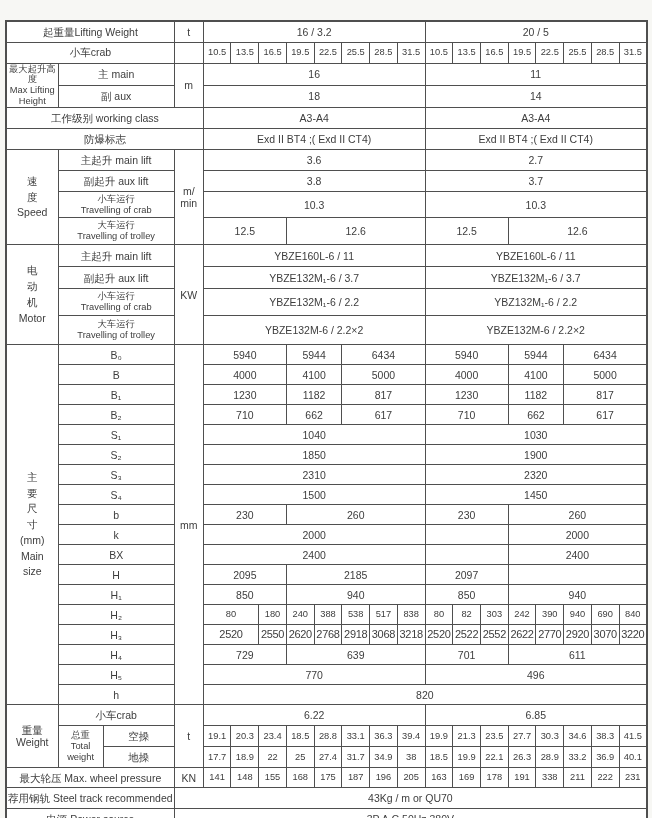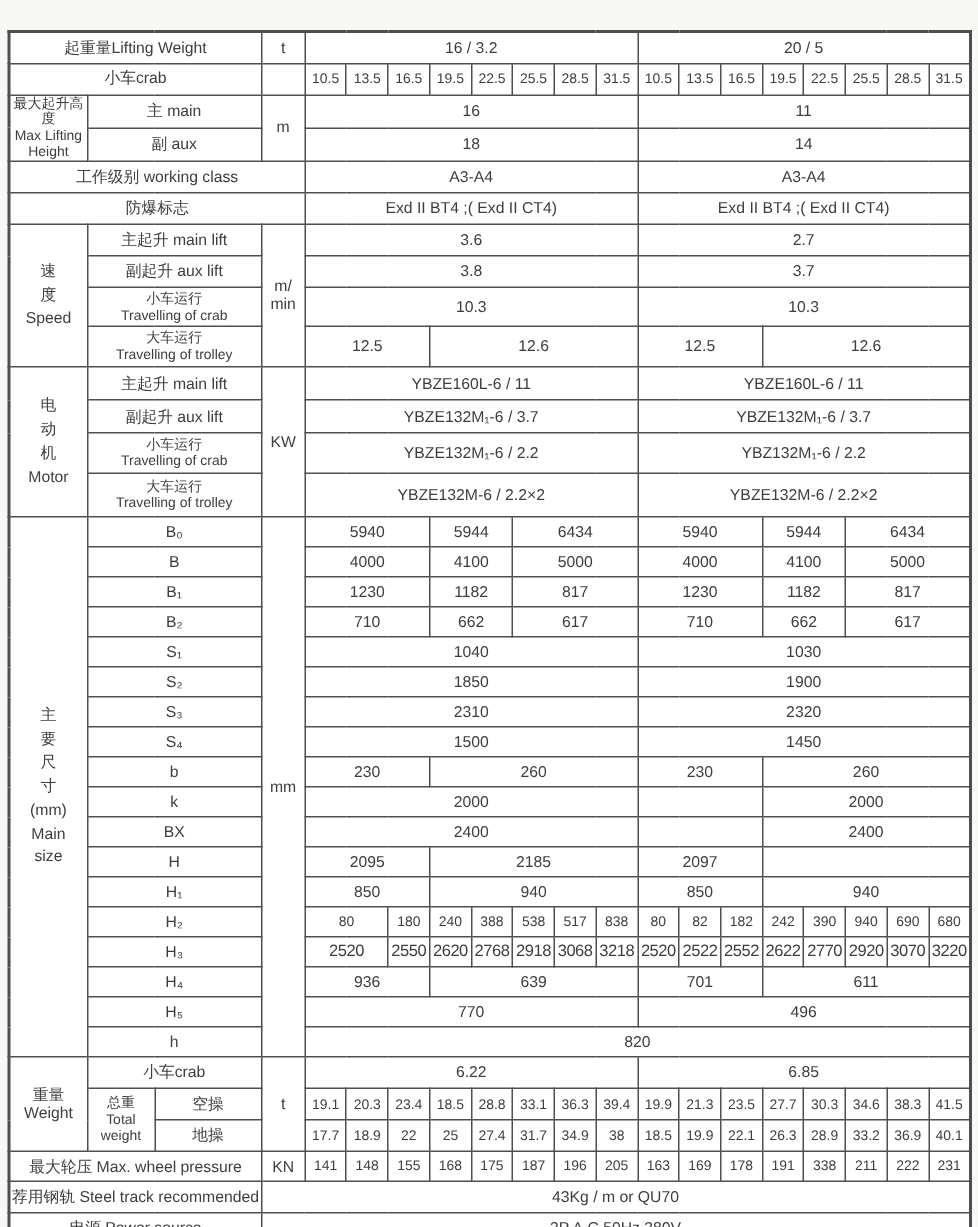--- a/index.html
+++ b/index.html
@@ -277,26 +277,26 @@
           <td colspan="2">H₂</td>
           <td colspan="2" class="sm">80</td>
           <td class="sm">180</td>
           <td class="sm">240</td>
           <td class="sm">388</td>
           <td class="sm">538</td>
           <td class="sm">517</td>
           <td class="sm">838</td>
           <td class="sm">80</td>
           <td class="sm">82</td>
-          <td class="sm">182</td>
+          <td class="sm">303</td>
           <td class="sm">242</td>
           <td class="sm">390</td>
           <td class="sm">940</td>
           <td class="sm">690</td>
-          <td class="sm">680</td>
+          <td class="sm">840</td>
         </tr>
         <tr style="height: 20px;">
           <td colspan="2">H₃</td>
           <td colspan="2" class="xs">2520</td>
           <td class="xs">2550</td>
           <td class="xs">2620</td>
           <td class="xs">2768</td>
           <td class="xs">2918</td>
           <td class="xs">3068</td>
           <td class="xs">3218</td>
@@ -304,21 +304,21 @@
           <td class="xs">2522</td>
           <td class="xs">2552</td>
           <td class="xs">2622</td>
           <td class="xs">2770</td>
           <td class="xs">2920</td>
           <td class="xs">3070</td>
           <td class="xs">3220</td>
         </tr>
         <tr style="height: 20px;">
           <td colspan="2">H₄</td>
-          <td colspan="3">936</td>
+          <td colspan="3">729</td>
           <td colspan="5">639</td>
           <td colspan="3">701</td>
           <td colspan="5">611</td>
         </tr>
         <tr style="height: 20px;">
           <td colspan="2">H₅</td>
           <td colspan="8">770</td>
           <td colspan="8">496</td>
         </tr>
         <tr style="height: 20px;">

